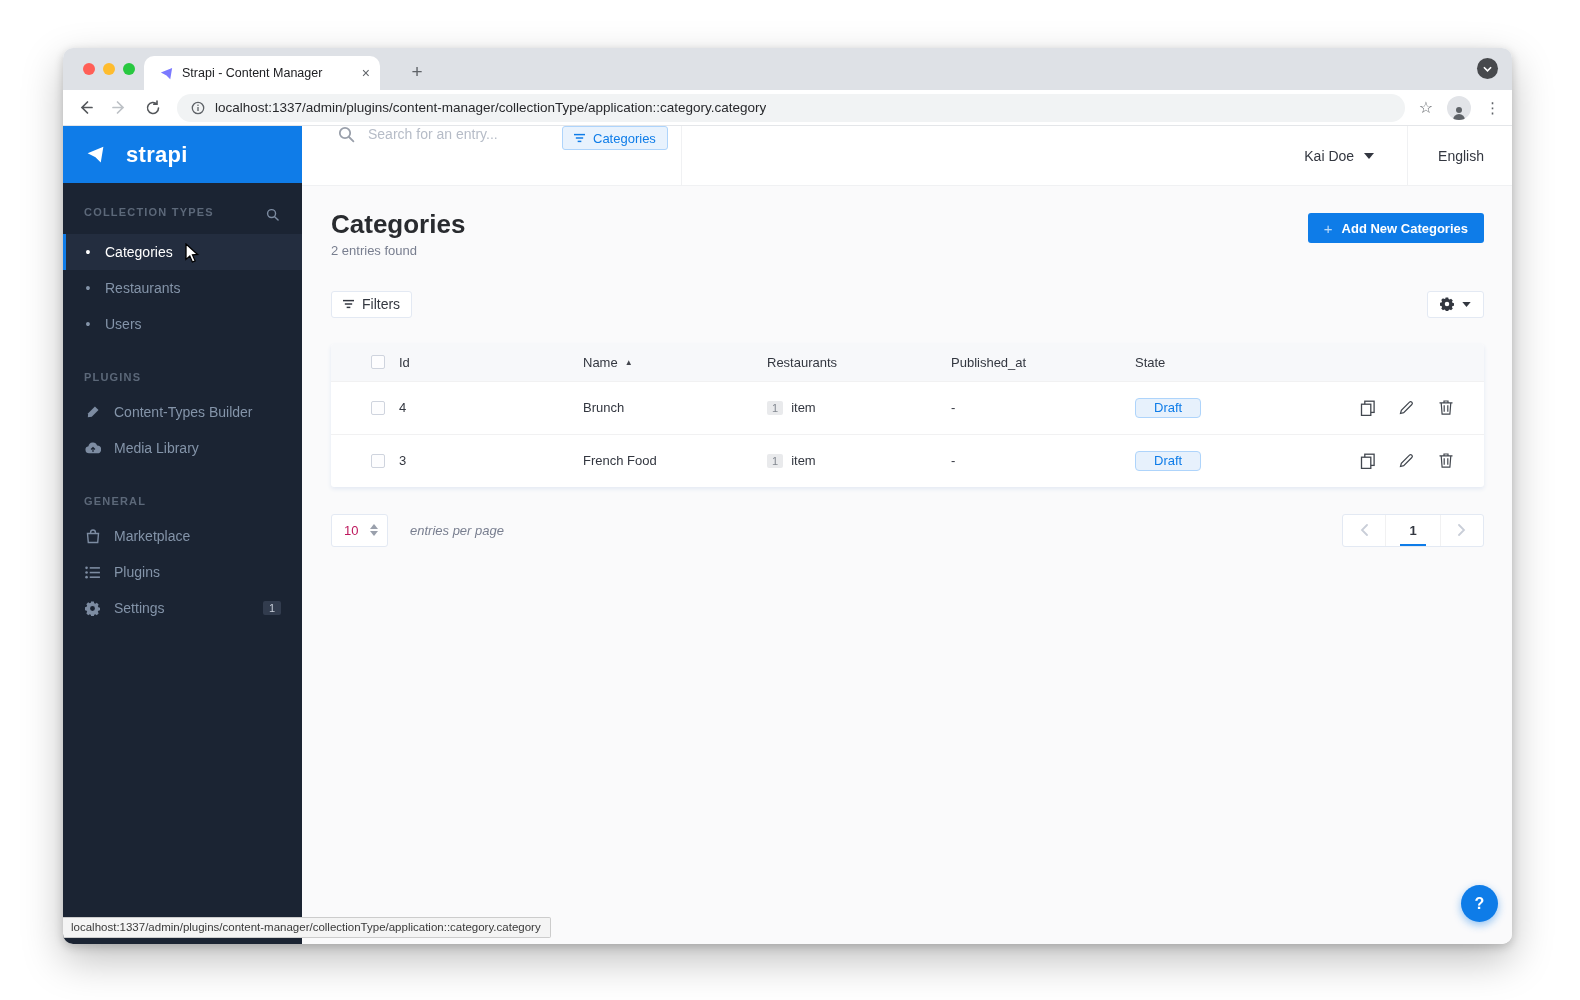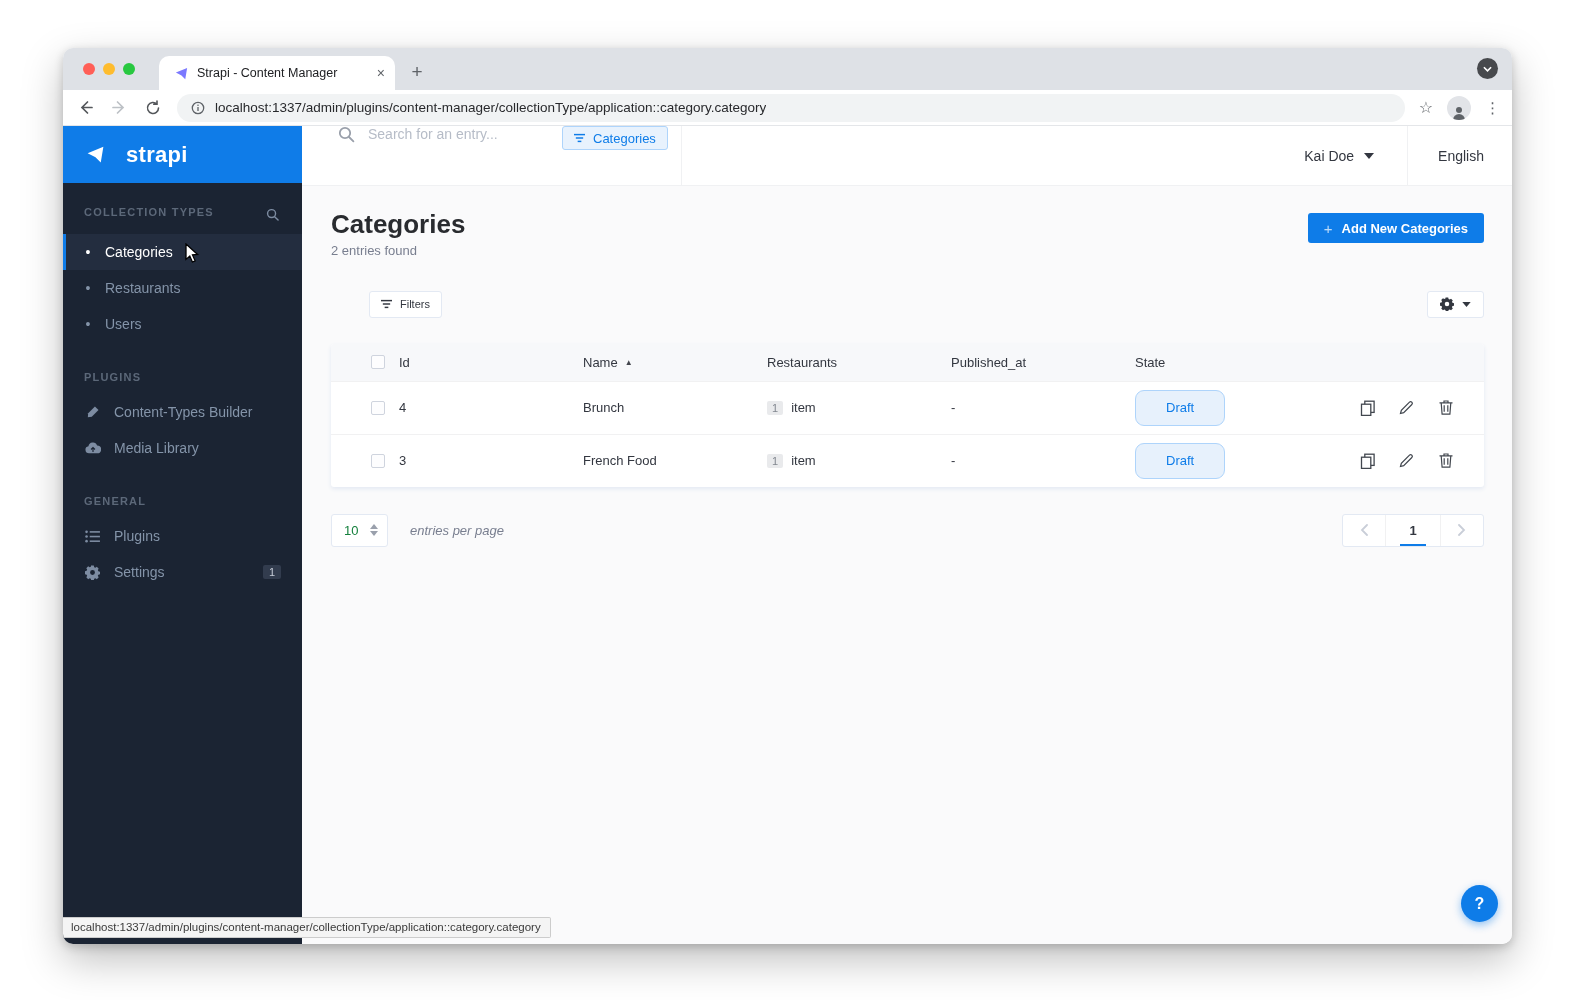--- a/index.html
+++ b/index.html
@@ -8,21 +8,21 @@
 
   .window { position:absolute; left:63px; top:48px; width:1449px; height:896px;
     border-radius:10px; overflow:hidden; background:#fff; display:flex; flex-direction:column;
     box-shadow:0 16px 40px rgba(0,0,0,.25), 0 3px 10px rgba(0,0,0,.18); }
 
   
   .tabstrip { height:42px; background:#dee1e6; position:relative; flex:none; }
   .lights { position:absolute; left:20px; top:15px; display:flex; gap:8px; }
   .light { width:12px; height:12px; border-radius:50%; }
   .light.red{background:#ff5f57;} .light.yellow{background:#febc2e;} .light.green{background:#28c840;}
-  .tab { position:absolute; left:96px; bottom:0; width:236px; height:34px; background:#fff;
+  .tab { position:absolute; left:81px; bottom:0; width:236px; height:34px; background:#fff;
     border-radius:10px 10px 0 0; display:flex; align-items:center; gap:8px; padding:0 10px 0 15px; }
   .tab-title { flex:1; font-size:12.5px; color:#202124; white-space:nowrap; overflow:hidden; }
   .tab-close { color:#5f6368; font-size:14px; line-height:1; cursor:pointer; }
   .newtab { position:absolute; left:341px; bottom:5px; width:26px; height:26px; display:flex;
     align-items:center; justify-content:center; font-size:19px; color:#5f6368; cursor:pointer; border-radius:50%; }
   .chrome-update { position:absolute; right:14px; top:10px; width:21px; height:21px; border-radius:50%;
     background:#47494d; color:#fff; display:flex; align-items:center; justify-content:center; font-size:9px; cursor:pointer; }
 
   
   .toolbar { height:36px; background:#fff; border-bottom:1px solid #e4e6e9; display:flex; align-items:center;
@@ -75,40 +75,40 @@
   .head-row { display:flex; align-items:flex-start; }
   .page-title { font-size:26px; font-weight:700; color:#292b2f; line-height:1.15; }
   .page-sub { font-size:13px; color:#787e8f; margin-top:3px; }
   .add-btn { margin-left:auto; margin-top:3px; height:30px; display:flex; align-items:center; gap:9px;
     padding:0 16px; background:#0e7ce8; color:#fff; border:none; border-radius:3px; font-size:13px;
     font-weight:600; font-family:inherit; cursor:pointer; }
   .add-plus { font-size:15px; font-weight:400; opacity:.72; }
 
   .filters-row { margin-top:33px; display:flex; align-items:center; }
   .btn-light { height:27px; background:#fff; border:1px solid #e3e9f3; border-radius:3px; display:flex;
-    align-items:center; gap:8px; padding:0 11px; font-size:11px; color:#333740; font-family:inherit; cursor:pointer;margin-left:38px; }
+    align-items:center; gap:8px; padding:0 11px; font-size:14px; color:#333740; font-family:inherit; cursor:pointer; }
   .gear-btn { margin-left:auto; width:57px; justify-content:center; padding:0; }
 
   .table-card { margin-top:26px; background:#fff; border-radius:3px; box-shadow:0 2px 4px #e3e9f3; }
   .trow { display:flex; align-items:center; }
   .thead { height:37px; background:#f7f8fa; border-radius:3px 3px 0 0; font-size:13px; font-weight:400; color:#333740; }
   .tbody-row { height:53px; border-top:1px solid #f1f1f2; font-size:13px; color:#333740; }
   .c-check { width:68px; padding-left:40px; display:flex; align-items:center; }
   .c { width:184px; display:flex; align-items:center; }
   .c-actions { flex:1; display:flex; align-items:center; justify-content:flex-end; gap:22px; padding-right:30px; }
   .checkbox { width:14px; height:14px; border:1px solid #cfd4de; border-radius:2px; background:#fdfdfe; cursor:pointer; }
   .sort-arrow { font-size:8px; margin-left:7px; color:#43464d; }
   .count-badge { background:#e9eaec; color:#82878f; font-size:11px; padding:1px 5px; border-radius:2px; margin-right:8px; }
-  .draft-badge { height:36px; display:inline-flex; align-items:center; padding:0 30px; background:#e7f1fc;
-    border:1px solid #aed4fb; border-radius:9px; color:#0e7ce8; font-size:13px; cursor:pointer; }
+  .draft-badge { height:20px; display:inline-flex; align-items:center; padding:0 18px; background:#e7f1fc;
+    border:1px solid #aed4fb; border-radius:4px; color:#0e7ce8; font-size:13px; cursor:pointer; }
   .row-ic { width:17px; height:17px; color:#42474f; display:flex; align-items:center; justify-content:center; cursor:pointer; }
 
   .pagination-row { margin-top:27px; display:flex; align-items:center; }
   .perpage { width:57px; height:33px; background:#fff; border:1px solid #e3e9f3; border-radius:3px;
-    display:flex; align-items:center; padding:0 9px 0 12px; font-size:13px; color:#15803d; cursor:pointer; }
+    display:flex; align-items:center; padding:0 9px 0 12px; font-size:13px; color:#be185d; cursor:pointer; }
   .stepper { margin-left:auto; display:flex; flex-direction:column; gap:2px; align-items:center; color:#9aa0ac; }
   .perpage-label { font-style:italic; font-size:13px; color:#787e8f; margin-left:22px; }
   .pager { margin-left:auto; height:33px; background:#fff; border:1px solid #e3e9f3; border-radius:3px; display:flex; }
   .pager-btn { width:42px; display:flex; align-items:center; justify-content:center; color:#c9ced8; cursor:pointer; }
   .pager-page { width:56px; border-left:1px solid #f1f1f2; border-right:1px solid #f1f1f2; position:relative;
     display:flex; align-items:center; justify-content:center; font-size:13px; font-weight:700; color:#333740; cursor:pointer; }
   .pager-underline { position:absolute; bottom:0; left:50%; transform:translateX(-50%); width:26px; height:2px; background:#0e7ce8; }
 
   .help-fab { position:absolute; right:14px; bottom:22px; width:37px; height:37px; border-radius:50%;
     background:#0e7ce8; color:#fff; font-size:16px; font-weight:700; display:flex; align-items:center;
@@ -244,20 +244,29 @@
           </span>
           <span>Media Library</span>
         </div>
 
         <div class="side-gap"></div>
         <div class="side-label-row">
           <span class="side-label">GENERAL</span>
         </div>
         <div class="side-item">
           <span class="side-ic">
+            <svg width="14" height="15" viewBox="0 0 14 15">
+                <path d="M1.5 4.5 h11 l-.8 9 h-9.4 Z" stroke="#7d8ca2" stroke-width="1.4" fill="none"></path>
+                <path d="M4.6 4.3 V3.4 a2.4 2.4 0 0 1 4.8 0 V4.3" stroke="#7d8ca2" stroke-width="1.4" fill="none"></path>
+              </svg>
+          </span>
+          <span>Marketplace</span>
+        </div>
+        <div class="side-item">
+          <span class="side-ic">
             <svg width="15" height="13" viewBox="0 0 16 14">
                 <circle cx="1.6" cy="2" r="1.4" fill="#7d8ca2"></circle>
                 <circle cx="1.6" cy="7" r="1.4" fill="#7d8ca2"></circle>
                 <circle cx="1.6" cy="12" r="1.4" fill="#7d8ca2"></circle>
                 <rect x="5" y="1.2" width="11" height="1.7" fill="#7d8ca2"></rect>
                 <rect x="5" y="6.2" width="11" height="1.7" fill="#7d8ca2"></rect>
                 <rect x="5" y="11.2" width="11" height="1.7" fill="#7d8ca2"></rect>
               </svg>
           </span>
           <span>Plugins</span>

